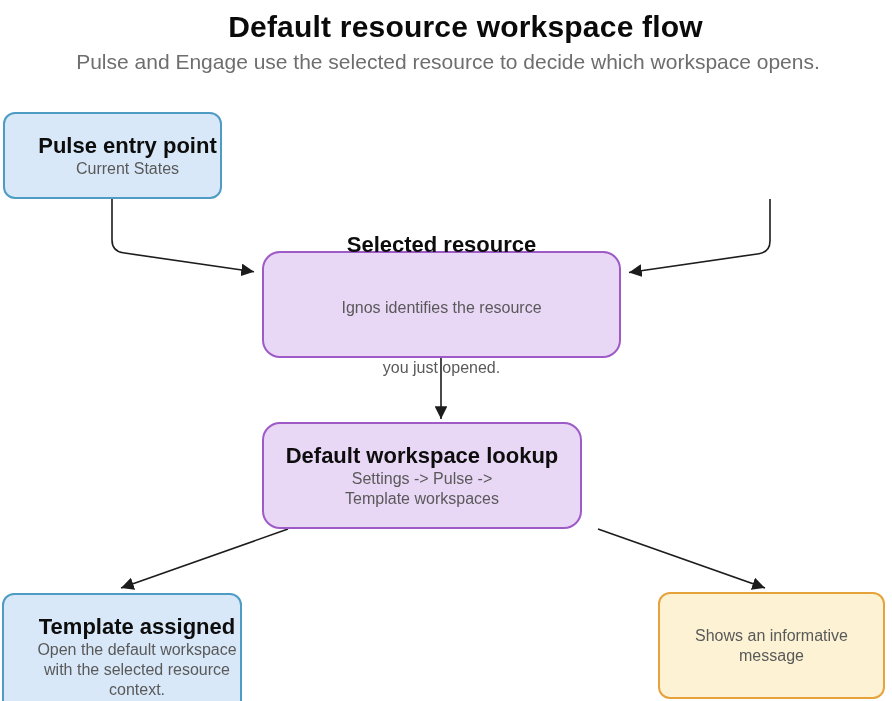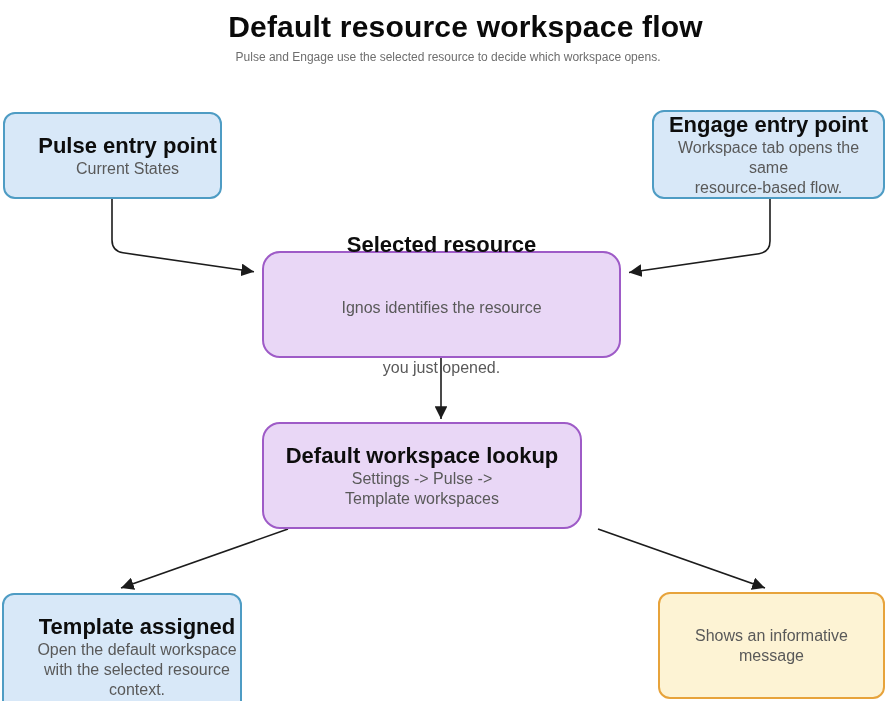--- a/index.html
+++ b/index.html
@@ -15,21 +15,21 @@
   .diagram-title {
     margin: 10px 0 0 0;
     font-size: 30px;
     font-weight: bold;
     color: var(--title-text, #0a0a0a);
     letter-spacing: 0.2px;
     padding-left: 39px;
   }
   .diagram-subtitle {
     margin: 6px 0 0 4px;
-    font-size: 12px;
+    font-size: 21px;
     color: var(--subtitle-text, #6e6e6e);
   }
   .edges-layer { position: absolute; left: 0; top: 0; pointer-events: none; }
   .edge { fill: none; stroke: var(--arrow, #1c1c1c); stroke-width: 1.6; }
   .arrow-head { fill: var(--arrow, #1c1c1c); }
 
   .node {
     position: absolute;
     box-sizing: border-box;
     display: flex;
@@ -87,26 +87,20 @@
     <path class="edge" marker-end="url(#arrowhead)" d="M 441 358 L 441 419"></path>
     <path class="edge" marker-end="url(#arrowhead)" d="M 288 529 L 121 588"></path>
     <path class="edge" marker-end="url(#arrowhead)" d="M 598 529 L 765 588"></path>
   </svg>
 
   <div class="node blue" id="node-pulse">
     <div class="node-title">Pulse entry point</div>
     <div class="node-line">Current States</div>
   </div>
 
-  <div class="node blue" id="node-engage">
-    <div class="node-title">Engage entry point</div>
-    <div class="node-line">Workspace tab opens the</div>
-    <div class="node-line">same</div>
-    <div class="node-line">resource-based flow.</div>
-  </div>
 
   <div class="node purple" id="node-selected">
     <div class="node-title">Selected resource</div>
     <div class="node-line">Ignos identifies the resource</div>
     <div class="node-line">you just opened.</div>
   </div>
 
   <div class="node purple" id="node-lookup">
     <div class="node-title">Default workspace lookup</div>
     <div class="node-line">Settings -&gt; Pulse -&gt;</div>

